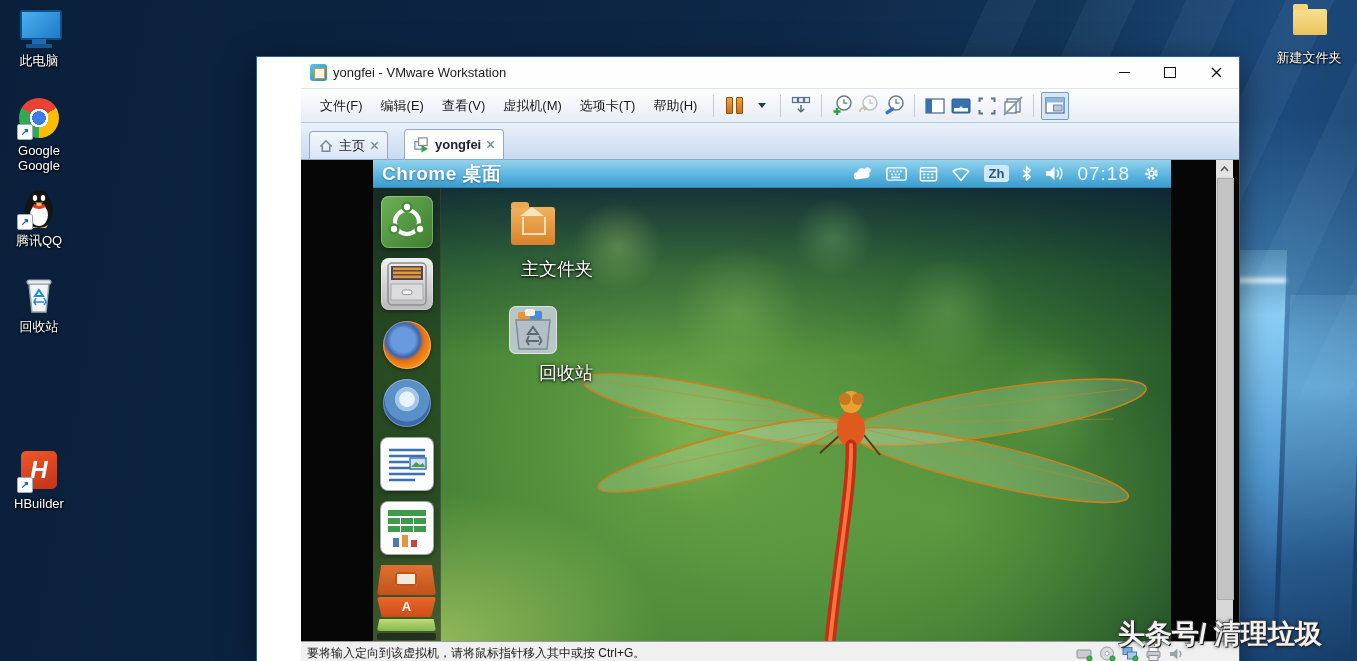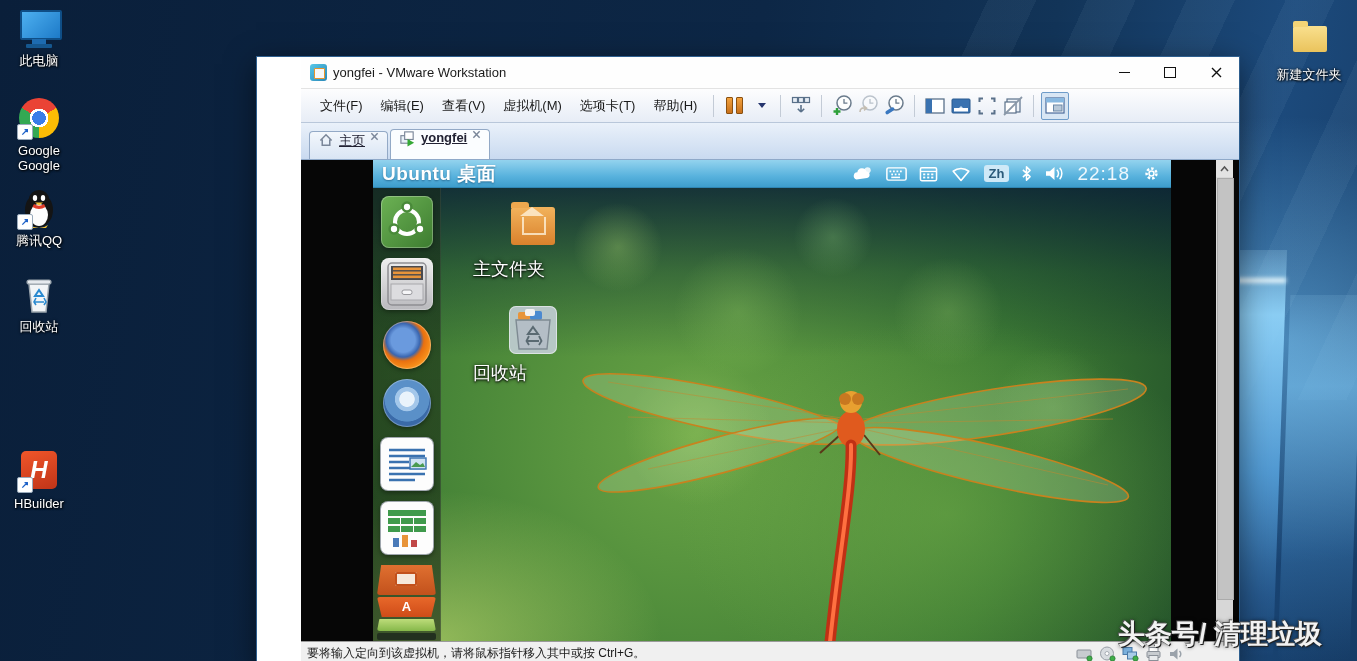--- a/index.html
+++ b/index.html
@@ -50,21 +50,21 @@
   .menubar{height:33px;background:linear-gradient(#fdfdfe,#e7edf6);border-bottom:1px solid #b9c7da;display:flex;align-items:center;padding-left:10px;}
   .mitem{font-size:13px;color:#1a1a1a;padding:5px 9px;border-radius:2px;}
   .tsep{width:1px;height:22px;background:#c3cbd6;margin:0 7px;}
   .tbtn{display:flex;align-items:center;justify-content:center;min-width:26px;height:26px;border-radius:3px;}
   .pausebars{display:flex;gap:3px;}
   .pausebars i{display:block;width:5px;height:15px;background:linear-gradient(#f2a23e,#c8701a);border:1px solid #8a5010;border-radius:1px;}
   .caret{width:0;height:0;border-left:4px solid transparent;border-right:4px solid transparent;border-top:5px solid #25356e;margin-left:4px;}
   .active-tool{border:1px solid #6f9cc9;background:#d8e6f4;border-radius:2px;}
   
   .tabbar{height:36px;background:linear-gradient(#eaf1fa,#c9daf0);border-bottom:1px solid #8fa9c9;display:flex;align-items:flex-end;padding-left:8px;}
-  .tab{display:flex;align-items:flex-start;gap:5px;height:27px;padding:0 8px;margin-right:2px;border:1px solid #93a9c6;border-bottom:none;border-radius:4px 4px 0 0;background:linear-gradient(#f3f7fc,#d9e5f4);font-size:13px;color:#223;text-decoration:underline;}
+  .tab{display:flex;align-items:center;gap:5px;height:27px;padding:0 8px;margin-right:16px;border:1px solid #93a9c6;border-bottom:none;border-radius:4px 4px 0 0;background:linear-gradient(#f3f7fc,#d9e5f4);font-size:13px;color:#223;}
   .tab.active{background:#fbfdff;font-weight:bold;height:29px;}
   
   .vmview{position:relative;height:481px;background:#060606;overflow:hidden;}
   .uscreen{position:absolute;left:72px;top:0;width:798px;height:481px;overflow:hidden;}
   .upanel{position:absolute;left:0;top:0;width:100%;height:27px;background:linear-gradient(#93d3ee,#58b2dd 60%,#3d9dcc);display:flex;align-items:center;z-index:6;border-bottom:1px solid #2f85b3;}
   .upanel .ptitle{color:#fff;font-size:19px;font-weight:bold;padding-left:9px;flex:1;text-shadow:0 1px 2px rgba(0,40,70,.45);letter-spacing:.5px;}
   .tray{display:flex;align-items:center;gap:12px;padding-right:10px;}
   .tray svg{display:block;}
   .zh-box{background:#cfe9f7;color:#2a5a7a;font-size:13px;font-weight:bold;padding:1px 5px;border-radius:3px;line-height:15px;}
   .uclock{color:#eef8fd;font-size:19px;letter-spacing:1px;}
@@ -83,21 +83,21 @@
   .t-ffx{background:radial-gradient(circle at 42% 40%, #6a9ade 0 30%, #3a66b0 42%, #e87010 52%, #ff9d1e 78%, #e86a10 100%);border-radius:50%;width:48px;height:48px;margin-top:11px;}
   .t-chromium{background:radial-gradient(circle at 50% 42%, #e9f3fb 0 20%, #a3c7ea 22% 32%, #5a90c8 34% 60%, #3a6aa8 62% 100%);border-radius:50%;width:48px;height:48px;}
   .t-page{background:#fdfdfd;border:1px solid rgba(120,130,140,.7);}
   .fold{margin:0 4px;border-radius:3px;}
   .f1{height:30px;background:linear-gradient(#e07030,#c2511c);clip-path:polygon(7% 0,93% 0,100% 100%,0 100%);position:relative;}
   .f1::after{content:"";position:absolute;left:18px;top:7px;width:22px;height:14px;background:#f6e8da;border-radius:2px;box-shadow:inset 0 0 0 2px #c2511c;}
   .f2{height:20px;background:linear-gradient(#e8682a,#cf4c18);clip-path:polygon(0 0,100% 0,92% 100%,8% 100%);color:#fff;font-weight:bold;font-size:13px;text-align:center;line-height:20px;margin-top:2px;}
   .f3{height:12px;background:linear-gradient(#bddc7a,#86b84a);clip-path:polygon(4% 0,96% 0,100% 100%,0 100%);margin-top:2px;}
   .f4{height:7px;background:#22301f;margin-top:2px;border-radius:2px;}
   
-  .uicon{position:absolute;left:100px;width:120px;text-align:left;z-index:4;}
+  .uicon{position:absolute;left:100px;width:120px;text-align:right;z-index:4;}
   .uicon .ig{width:54px;height:54px;margin:0 auto 4px auto;position:relative;}
   .uicon .ulbl{color:#fff;font-size:18px;line-height:25px;text-shadow:0 1px 2px #000,0 0 4px rgba(0,0,0,.9);}
   .tile-gray{position:absolute;left:3px;top:3px;width:48px;height:48px;background:rgba(198,208,218,.88);border-radius:7px;box-shadow:inset 0 0 0 1px rgba(255,255,255,.5);}
   .hfold-back{position:absolute;left:5px;top:8px;width:44px;height:38px;background:linear-gradient(#f2b35c,#d9812c);border-radius:3px;}
   .hfold-back::before{content:"";position:absolute;left:0;top:-5px;width:18px;height:6px;background:#eda84e;border-radius:3px 3px 0 0;}
   .hfold-home{position:absolute;left:16px;top:18px;width:20px;height:16px;border:2px solid rgba(255,245,225,.75);border-top:none;}
   .hfold-home::before{content:"";position:absolute;left:-4px;top:-10px;border-left:12px solid transparent;border-right:12px solid transparent;border-bottom:9px solid rgba(255,245,225,.75);}
   
   .sbar{position:absolute;right:6px;top:0;width:17px;height:481px;background:#d7d7d7;}
   .sbtn{position:absolute;left:0;width:17px;height:17px;background:#e3e3e3;display:flex;align-items:center;justify-content:center;}
@@ -168,21 +168,21 @@
   <div class="wicon" style="left:0;top:449px;">
     <div class="glyph">
       <i class="hb-tile" style="display:block">
           <span>H</span>
         </i>
       <span class="shortcut">↗</span>
     </div>
     <div class="lbl">HBuilder</div>
   </div>
 
-  <div class="wicon" style="left:1270px;top:20px;">
+  <div class="wicon" style="left:1270px;top:3px;">
     <div class="glyph">
         <i class="nf-folder" style="display:block"></i>
       </div>
     <div class="lbl">新建文件夹</div>
   </div>
 
   <div id="vmw">
 
     <div class="titlebar">
       <span class="vmlogo"></span>
@@ -306,21 +306,21 @@
         <svg width="9" height="9" viewBox="0 0 10 10">
             <path d="M1.5 1.5 L8.5 8.5 M8.5 1.5 L1.5 8.5" stroke="#7a8699" stroke-width="1.6"></path>
           </svg>
       </div>
     </div>
 
     <div class="vmview">
       <div class="uscreen">
 
         <div class="upanel">
-          <span class="ptitle">Ubuntu 桌面</span>
+          <span class="ptitle">Chrome 桌面</span>
           <span class="tray">
             <svg width="22" height="18" viewBox="0 0 24 18">
               <circle cx="17" cy="5" r="3.4" fill="#fff" opacity=".85"></circle>
               <path d="M5 15 a4 4 0 0 1 .8-7.9 A5.2 5.2 0 0 1 15.8 6.2 a3.6 3.6 0 0 1 .6 7.1 z" fill="#fff"></path>
             </svg>
             <svg width="21" height="16" viewBox="0 0 24 17">
               <rect x="1" y="1.5" width="22" height="14" rx="2" fill="none" stroke="#fff" stroke-width="1.7"></rect>
               <g fill="#fff">
                   <rect x="4" y="4.5" width="2" height="2"></rect>
                   <rect x="8" y="4.5" width="2" height="2"></rect>
@@ -348,21 +348,21 @@
               <path d="M12 15.5 L3.5 5.5 A 13.5 13.5 0 0 1 20.5 5.5 Z" fill="none" stroke="#fff" stroke-width="1.8" stroke-linejoin="round"></path>
             </svg>
             <span class="zh-box">Zh</span>
             <svg width="11" height="17" viewBox="0 0 12 19">
               <path d="M2 5.5 L10 13 L6 17 V2 L10 6 L2 13.5" fill="none" stroke="#fff" stroke-width="1.7" stroke-linejoin="round"></path>
             </svg>
             <svg width="21" height="17" viewBox="0 0 22 18">
               <path d="M2 6.5 h4 l5 -4.5 v14 l-5 -4.5 h-4 z" fill="#fff"></path>
               <path d="M13.5 5 a5.5 5.5 0 0 1 0 8 M16.5 3 a9 9 0 0 1 0 12" stroke="#fff" stroke-width="1.6" fill="none"></path>
             </svg>
-            <span class="uclock">22:18</span>
+            <span class="uclock">07:18</span>
             <svg width="19" height="19" viewBox="0 0 20 20">
               <circle cx="10" cy="10" r="5.2" fill="none" stroke="#fff" stroke-width="2.6" stroke-dasharray="2.6 2.1"></circle>
               <circle cx="10" cy="10" r="2.6" fill="none" stroke="#fff" stroke-width="1.6"></circle>
             </svg>
           </span>
         </div>
 
         <div class="udesk">
           <div class="darktop"></div>
           <div class="bk" style="left:200px;top:15px;width:90px;height:90px;background:radial-gradient(circle,rgba(170,215,110,.35),transparent 70%);"></div>

